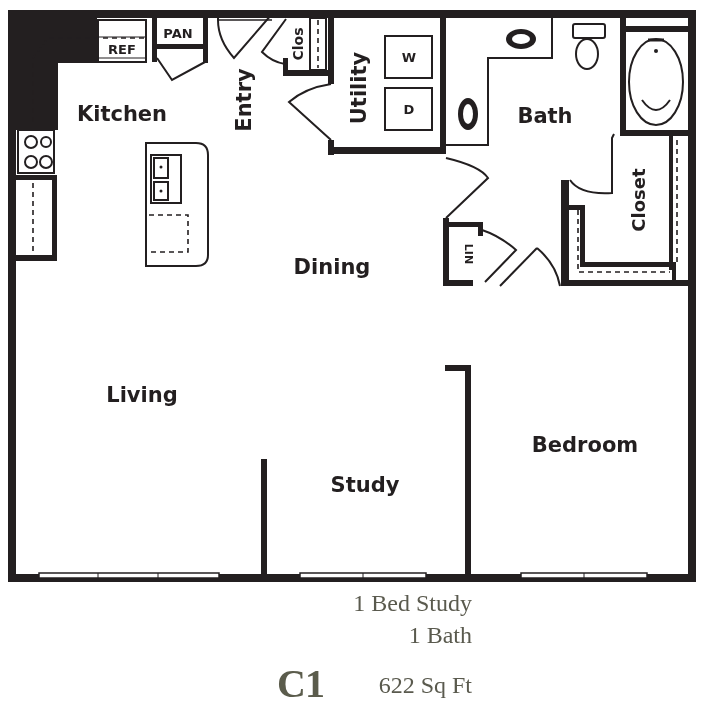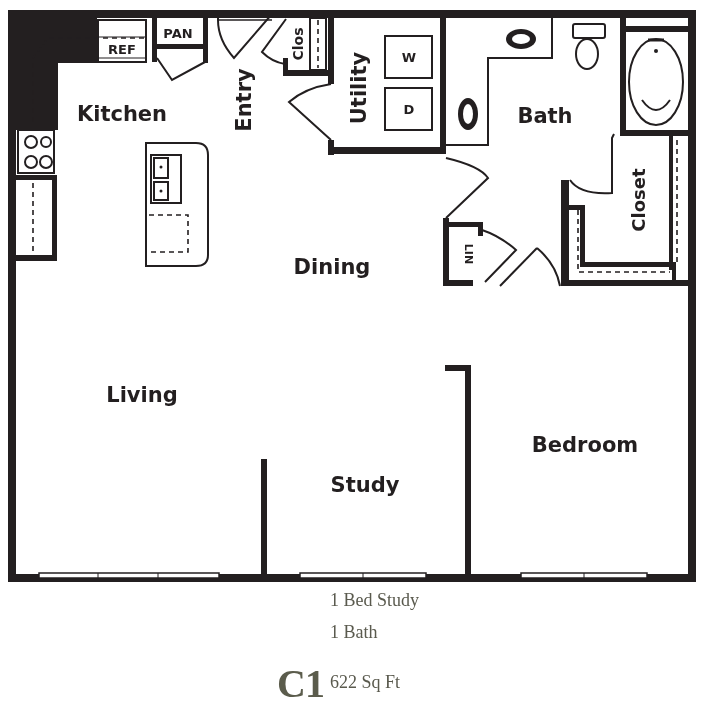--- a/index.html
+++ b/index.html
@@ -6,21 +6,21 @@
     body { width: 711px; height: 703px; position: relative; overflow: hidden; }
     #plan { position: absolute; left: 0; top: 0; width: 711px; height: 590px; }
     .room-label { font-family: "DejaVu Sans", sans-serif; font-weight: bold; fill: #231f20; }
     .small-label { font-family: "DejaVu Sans", sans-serif; font-weight: bold; fill: #231f20; }
     .wall { fill: #231f20; }
     .thin { fill: none; stroke: #231f20; stroke-width: 2; }
     .dash { fill: none; stroke: #231f20; stroke-width: 1.6; stroke-dasharray: 5 4; }
     .win { fill: #ffffff; stroke: #231f20; stroke-width: 1.5; }
     .caption { position: absolute; font-family: "Liberation Serif", serif; color: #5a5a4e; }
     #unit-code { left: 277px; top: 612px; font-size: 40px; font-weight: bold; color: #5b5c4c; letter-spacing: -1px; margin-top: 48px; }
-    .spec { left: 330px; width: 142px; text-align: left; font-size: 18px; }
+    .spec { left: 330px; width: 142px; text-align: right; font-size: 24px; }
     #spec-beds { top: 590px; }
     #spec-baths { top: 622px; }
     #spec-area { top: 672px; }
   </style>
 </head>
 <body>
 
 <svg id="plan" viewBox="0 0 711 590" xmlns="http://www.w3.org/2000/svg">
 
   <g>

